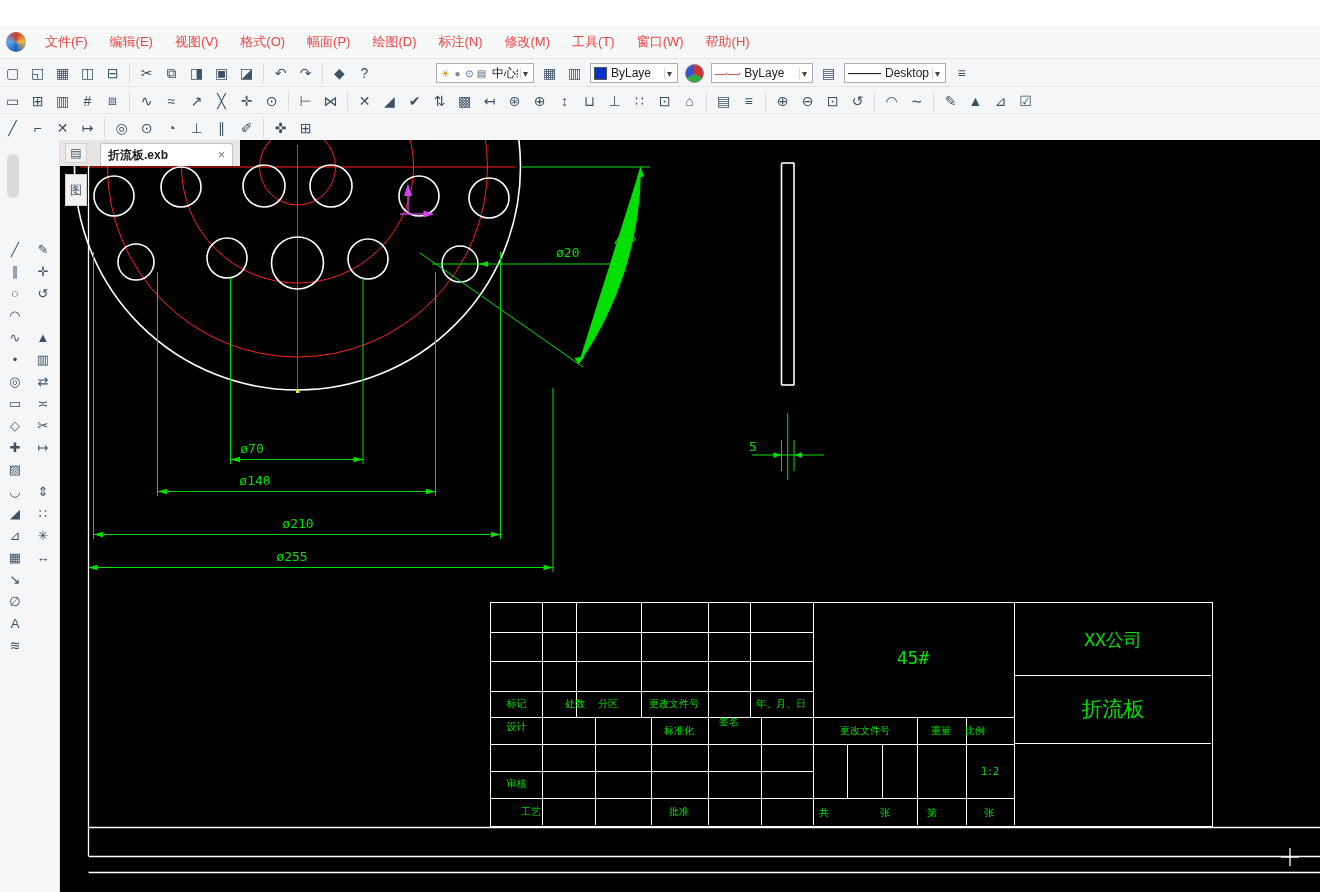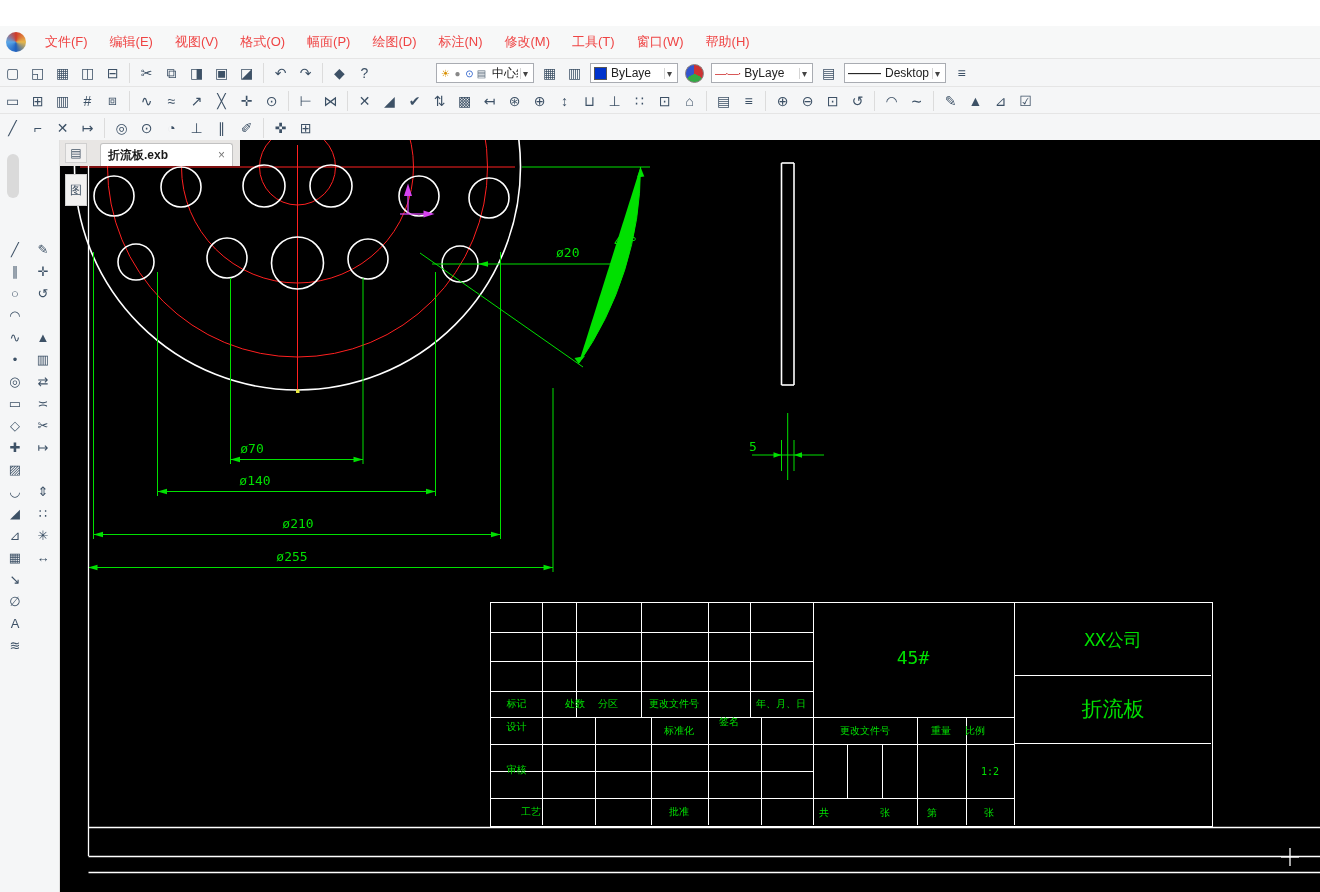--- a/index.html
+++ b/index.html
@@ -392,21 +392,21 @@
       <i class="hl" style="top:140px;left:523px;width:197px"></i>
 
       <span class="txt" style="left:25.5px;top:101px">标记</span>
       <span class="txt" style="left:84px;top:101px">处数</span>
       <span class="txt" style="left:117px;top:101px">分区</span>
       <span class="txt" style="left:183px;top:101px">更改文件号</span>
       <span class="txt" style="left:238px;top:119px">签名</span>
       <span class="txt" style="left:290px;top:101px">年、月、日</span>
       <span class="txt" style="left:25.5px;top:124px">设计</span>
       <span class="txt" style="left:188px;top:128px">标准化</span>
-      <span class="txt" style="left:25.5px;top:167px">审核</span>
+      <span class="txt" style="left:25.5px;top:181px">审核</span>
       <span class="txt" style="left:40px;top:209px">工艺</span>
       <span class="txt" style="left:188px;top:209px">批准</span>
       <span class="txt big" style="left:422px;top:54px">45#</span>
       <span class="txt" style="left:374px;top:128px">更改文件号</span>
       <span class="txt" style="left:450px;top:128px">重量</span>
       <span class="txt" style="left:484px;top:128px">比例</span>
       <span class="txt" style="left:499px;top:168px">1:2</span>
       <span class="txt" style="left:333px;top:210px">共</span>
       <span class="txt" style="left:394px;top:210px">张</span>
       <span class="txt" style="left:441px;top:210px">第</span>

